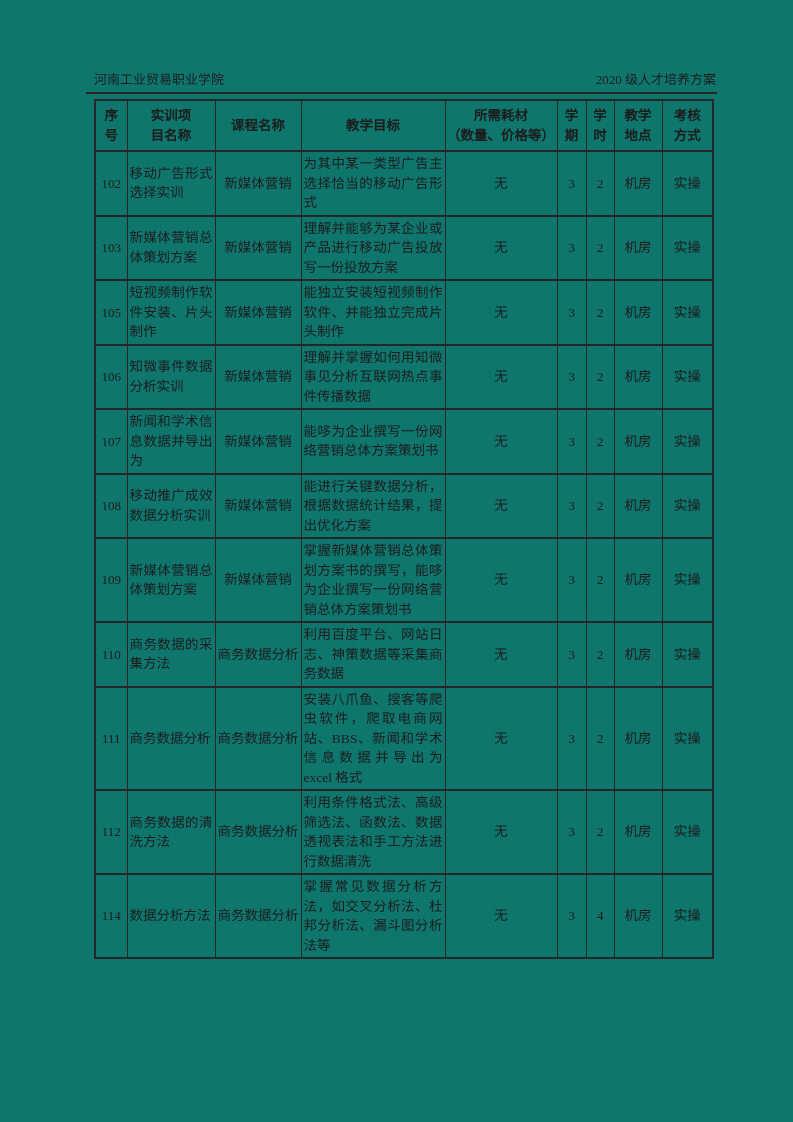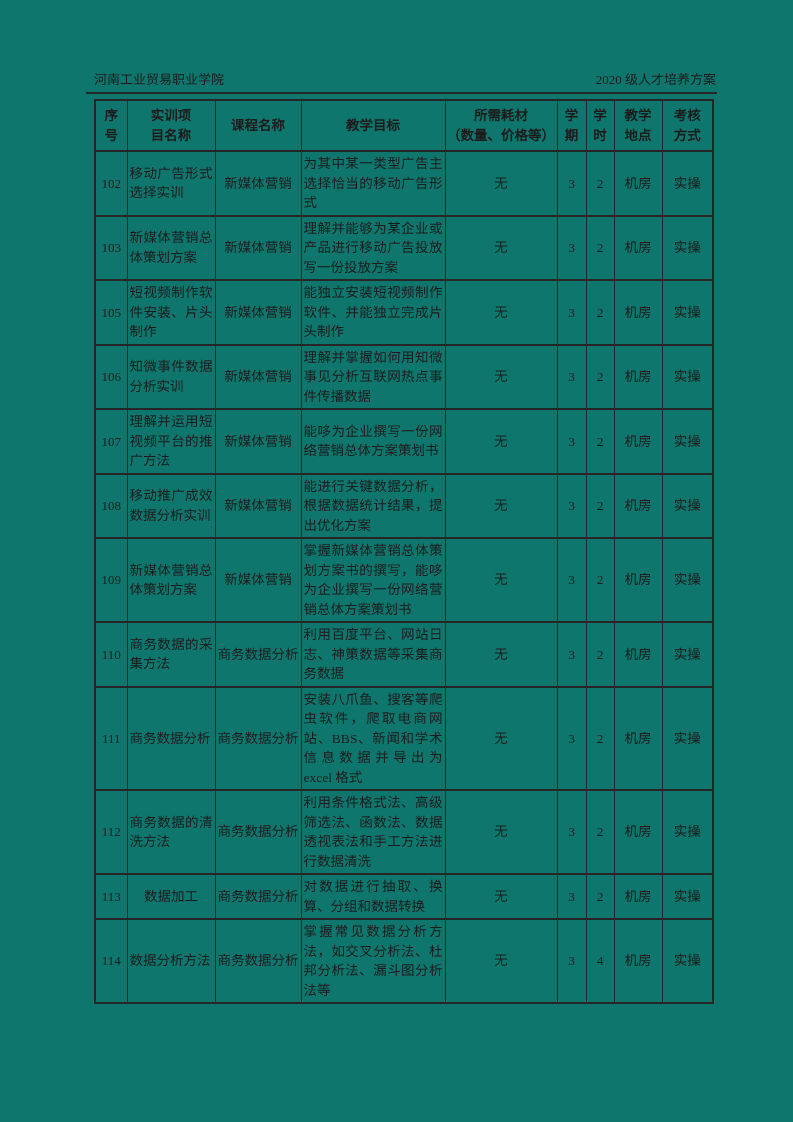--- a/index.html
+++ b/index.html
@@ -157,21 +157,21 @@
         <td class="course">新媒体营销</td>
         <td class="goal">理解并掌握如何用知微事见分析互联网热点事件传播数据</td>
         <td class="materials">无</td>
         <td class="sem">3</td>
         <td class="hrs">2</td>
         <td class="loc">机房</td>
         <td class="assess">实操</td>
       </tr>
         <tr>
         <td class="num">107</td>
-        <td class="name">理解并运用短视频平台的推广方法</td>
+        <td class="name">新闻和学术信息数据并导出为</td>
         <td class="course">新媒体营销</td>
         <td class="goal">能哆为企业撰写一份网络营销总体方案策划书</td>
         <td class="materials">无</td>
         <td class="sem">3</td>
         <td class="hrs">2</td>
         <td class="loc">机房</td>
         <td class="assess">实操</td>
       </tr>
         <tr>
         <td class="num">108</td>
@@ -222,31 +222,20 @@
         <td class="name">商务数据的清洗方法</td>
         <td class="course">商务数据分析</td>
         <td class="goal">利用条件格式法、高级筛选法、函数法、数据透视表法和手工方法进行数据清洗</td>
         <td class="materials">无</td>
         <td class="sem">3</td>
         <td class="hrs">2</td>
         <td class="loc">机房</td>
         <td class="assess">实操</td>
       </tr>
         <tr>
-        <td class="num">113</td>
-        <td class="name c">数据加工</td>
-        <td class="course">商务数据分析</td>
-        <td class="goal">对数据进行抽取、换算、分组和数据转换</td>
-        <td class="materials">无</td>
-        <td class="sem">3</td>
-        <td class="hrs">2</td>
-        <td class="loc">机房</td>
-        <td class="assess">实操</td>
-      </tr>
-        <tr>
         <td class="num">114</td>
         <td class="name">数据分析方法</td>
         <td class="course">商务数据分析</td>
         <td class="goal">掌握常见数据分析方法，如交叉分析法、杜邦分析法、漏斗图分析法等</td>
         <td class="materials">无</td>
         <td class="sem">3</td>
         <td class="hrs">4</td>
         <td class="loc">机房</td>
         <td class="assess">实操</td>
       </tr>

